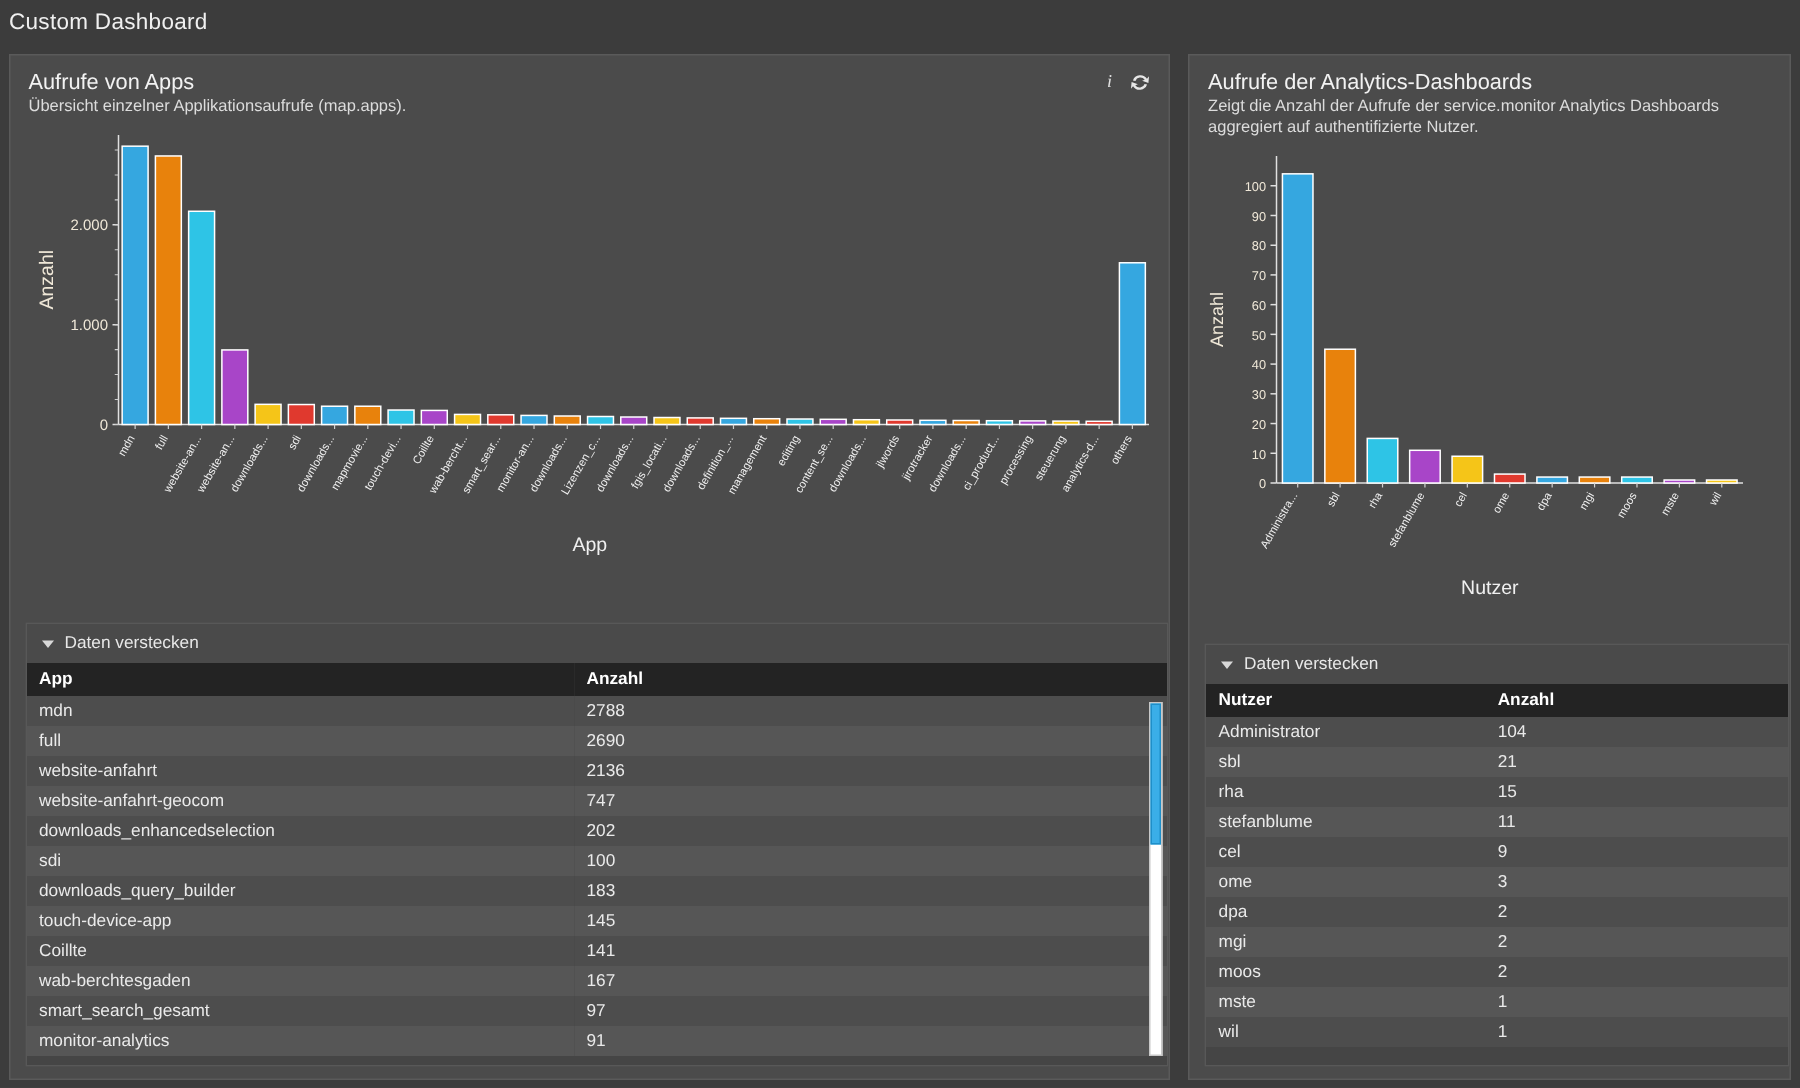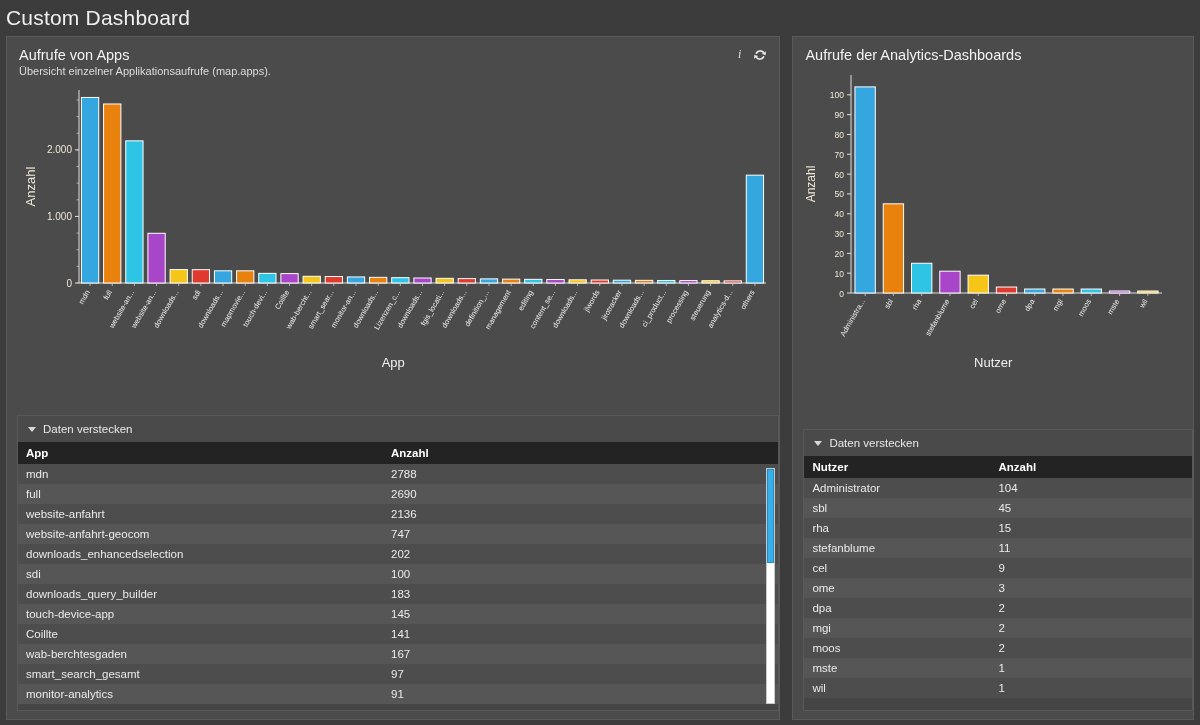--- a/index.html
+++ b/index.html
@@ -4,21 +4,21 @@
 <style>
   * { box-sizing: border-box; margin: 0; padding: 0; }
   html, body {
     width: 1200px; height: 725px;
     background: #3c3c3c;
     font-family: "Liberation Sans", sans-serif;
     color: #e8e8e8;
     overflow: hidden;
   }
   .page-title {
-    font-size: 21px; color: #f0f0f0; font-weight: 400;
+    font-size: 15px; color: #f0f0f0; font-weight: 400;
     padding: 6px 0 0 6px; letter-spacing: .2px;
   }
   .dash {
     position: absolute; top: 36px; left: 6px;
     width: 1188px; height: 684px;
     display: flex; gap: 12px;
   }
   .panel {
     background: #4b4b4b;
     border: 1px solid #5a5a5a;
@@ -340,20 +340,21 @@
         <div class="scrollbar" style="right:3px; top:26px; bottom:3px;">
           <div class="scroll-thumb" style="top:0; height:40%;"></div>
         </div>
       </div>
     </div>
   </div>
 
   <div class="panel panel-right">
     <div class="panel-head">
       <div class="panel-title">Aufrufe der Analytics-Dashboards</div>
+      <div class="panel-sub">Zeigt die Anzahl der Aufrufe der service.monitor Analytics Dashboards aggregiert auf authentifizierte Nutzer.</div>
     </div>
 
     <div class="chart-wrap">
       <svg class="chart-svg" id="dash-chart-svg" width="391" height="290" viewBox="0 0 391 290">
           <line x1="58" y1="10" x2="58" y2="228" stroke="#e0e0e0" stroke-width="1"></line>
           <line x1="54" y1="228" x2="58" y2="228" stroke="#e0e0e0" stroke-width="1"></line>
           <text x="51" y="231.5" text-anchor="end" fill="#f0e8d8" font-size="8.5" font-family="&quot;Liberation Sans&quot;, sans-serif">0</text>
           <line x1="54" y1="208.1818181818182" x2="58" y2="208.1818181818182" stroke="#e0e0e0" stroke-width="1"></line>
           <text x="51" y="211.6818181818182" text-anchor="end" fill="#f0e8d8" font-size="8.5" font-family="&quot;Liberation Sans&quot;, sans-serif">10</text>
           <line x1="54" y1="188.36363636363637" x2="58" y2="188.36363636363637" stroke="#e0e0e0" stroke-width="1"></line>
@@ -448,21 +449,21 @@
               <th>Anzahl</th>
             </tr>
           </thead>
           <tbody id="dash-tbody">
               <tr>
                 <td class="col-name">Administrator</td>
                 <td>104</td>
               </tr>
               <tr>
                 <td class="col-name">sbl</td>
-                <td>45</td>
+                <td>21</td>
               </tr>
               <tr>
                 <td class="col-name">rha</td>
                 <td>15</td>
               </tr>
               <tr>
                 <td class="col-name">stefanblume</td>
                 <td>11</td>
               </tr>
               <tr>

